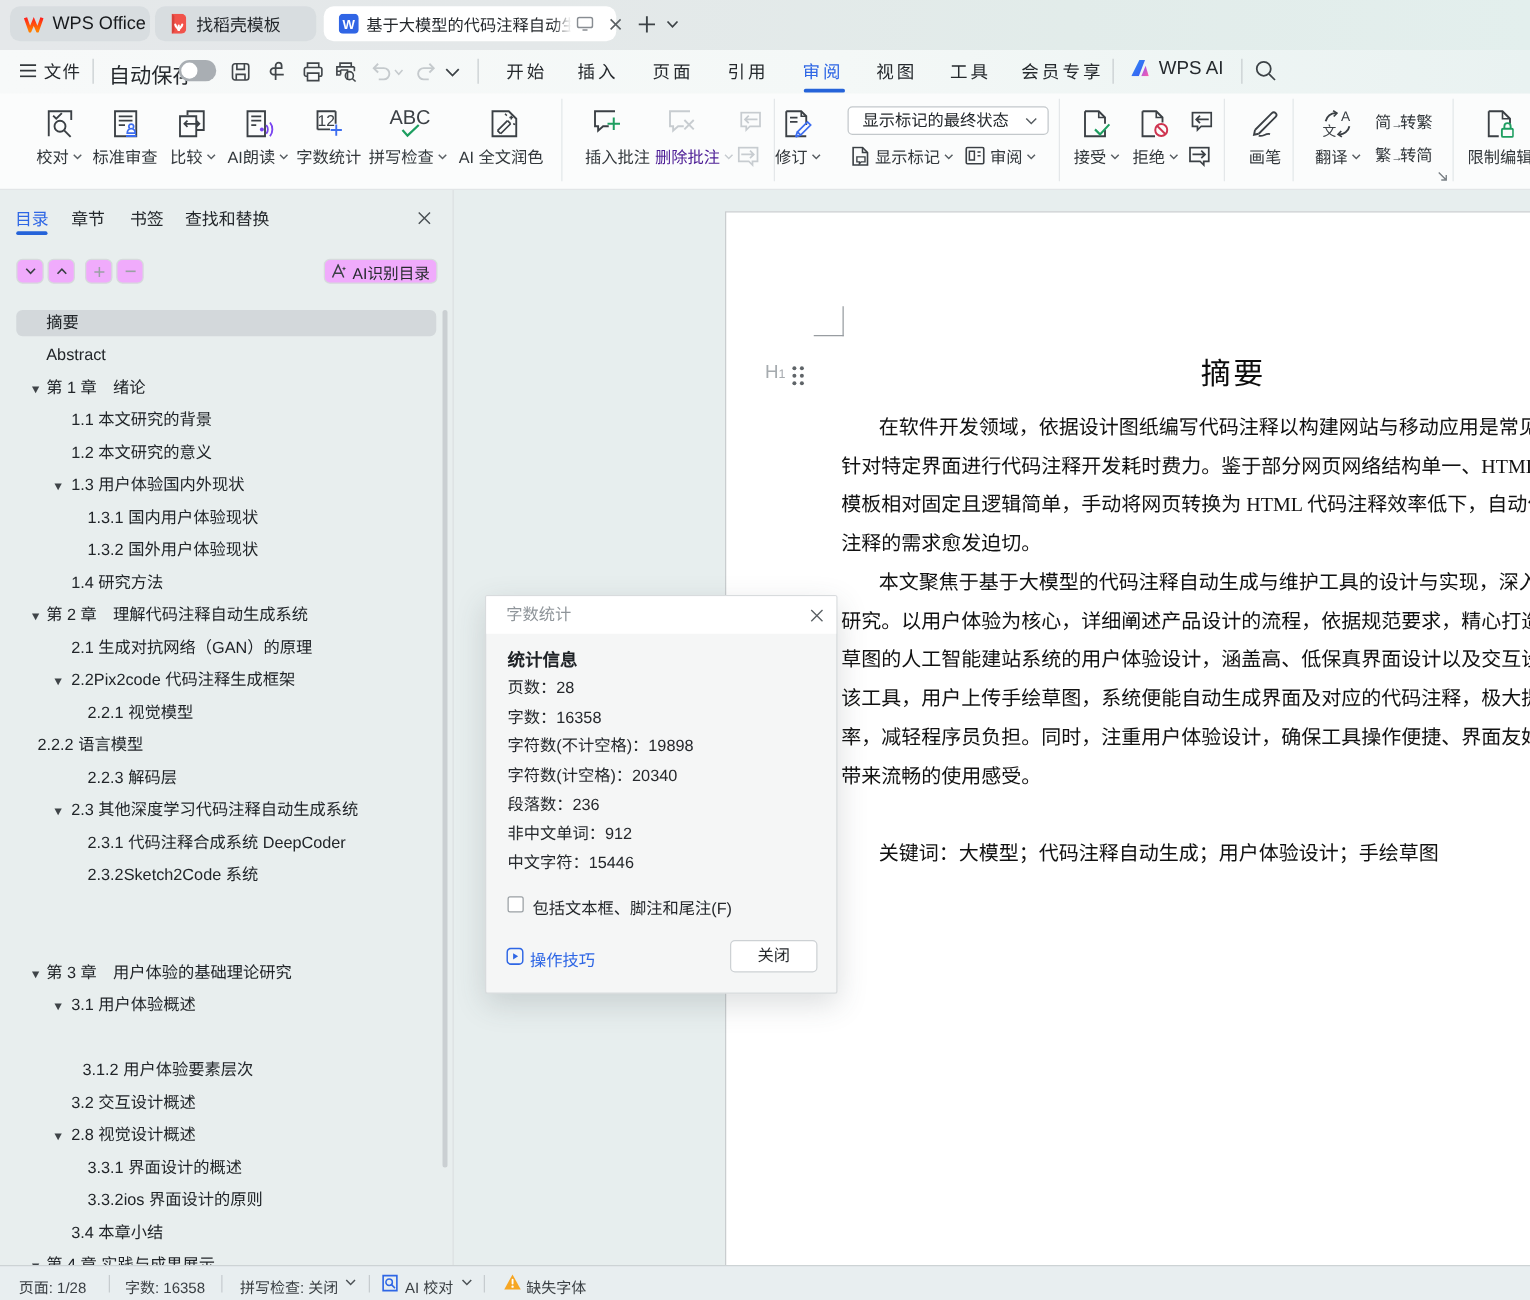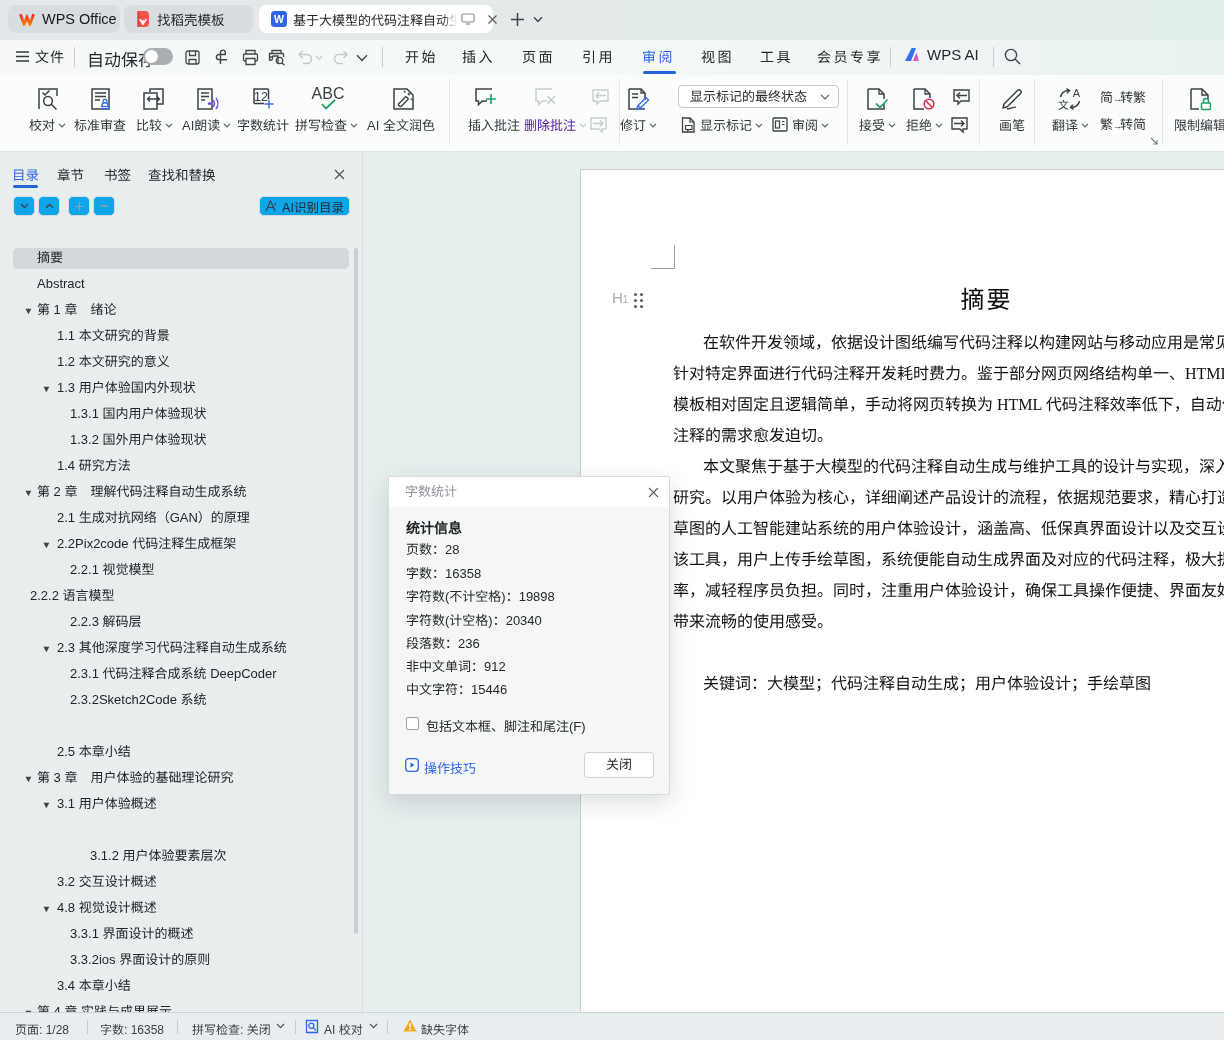--- a/index.html
+++ b/index.html
@@ -14,21 +14,21 @@
 #ribbon{position:absolute;left:0;top:75px;width:1224px;height:77px;background:#fbfcfc;border-bottom:1px solid #e2e5e7}
 .rsep{position:absolute;top:4px;width:1px;height:66px;background:#e4e7e9}
 .ric{position:absolute;top:12px}
 .rlb{position:absolute;top:42px;height:18px;line-height:18px;font-size:13px;color:#33383c;white-space:nowrap}
 .rlb.dis{color:#4c1d95}
 .caret{display:inline-block;vertical-align:2px;margin-left:3px}
 
 #main{position:absolute;left:0;top:152px;width:1224px;height:860px;background:#e7eeee}
 #sidebar{position:absolute;left:0;top:0;width:363px;height:860px;background:#e8eeee;border-right:1px solid #dbdfe1}
 .stab{position:absolute;top:12px;font-size:13.5px;color:#24282c}
-.sbtn{position:absolute;top:44px;height:20px;background:#0ea5e9;border:1px solid #d6dadc;border-radius:5px;display:flex;align-items:center;justify-content:center}
+.sbtn{position:absolute;top:55px;height:20px;background:#f0abfc;border:1px solid #d6dadc;border-radius:5px;display:flex;align-items:center;justify-content:center}
 .titem{position:absolute;left:0;width:352px;height:26px;line-height:26px;font-size:13px;color:#212529;white-space:nowrap}
 .tri{position:absolute;font-size:9px;color:#3f4448;transform:scaleX(1.1)}
 
 #canvas{position:absolute;left:364px;top:0;width:860px;height:860px;overflow:hidden}
 #page{position:absolute;left:216px;top:17px;width:810px;height:1100px;background:#fff;border:1px solid #c9cdcf}
 .docline{height:31px;line-height:31px;font-size:16px;color:#111;white-space:nowrap;font-family:"Liberation Serif",serif}
 
 #statusbar{position:absolute;left:0;top:1012px;width:1224px;height:28px;background:#e8eef0;border-top:1px solid #cdd3d5;font-size:12px;color:#3a3f43}
 .st{position:absolute;top:7px;white-space:nowrap}
 .ssep{position:absolute;top:7px;width:1px;height:14px;background:#c6cccf}
@@ -434,29 +434,28 @@
     <div class="titem" style="top:353px;padding-left:57px">2.1 生成对抗网络（GAN）的原理</div>
     <div class="tri" style="left:42px;top:388px">▼</div>
       <div class="titem" style="top:379px;padding-left:57px">2.2Pix2code 代码注释生成框架</div>
     <div class="titem" style="top:405px;padding-left:70px">2.2.1 视觉模型</div>
     <div class="titem" style="top:431px;padding-left:30px">2.2.2 语言模型</div>
     <div class="titem" style="top:457px;padding-left:70px">2.2.3 解码层</div>
     <div class="tri" style="left:42px;top:492px">▼</div>
       <div class="titem" style="top:483px;padding-left:57px">2.3 其他深度学习代码注释自动生成系统</div>
     <div class="titem" style="top:509px;padding-left:70px">2.3.1 代码注释合成系统 DeepCoder</div>
     <div class="titem" style="top:535px;padding-left:70px">2.3.2Sketch2Code 系统</div>
-    <div class="titem" style="top:587px;padding-left:57px">2.5 本章小结</div>
     <div class="tri" style="left:24px;top:622px">▼</div>
       <div class="titem" style="top:613px;padding-left:37px">第 3 章　用户体验的基础理论研究</div>
     <div class="tri" style="left:42px;top:648px">▼</div>
       <div class="titem" style="top:639px;padding-left:57px">3.1 用户体验概述</div>
-    <div class="titem" style="top:691px;padding-left:90px">3.1.2 用户体验要素层次</div>
+    <div class="titem" style="top:691px;padding-left:66px">3.1.2 用户体验要素层次</div>
     <div class="titem" style="top:717px;padding-left:57px">3.2 交互设计概述</div>
     <div class="tri" style="left:42px;top:752px">▼</div>
-      <div class="titem" style="top:743px;padding-left:57px">4.8 视觉设计概述</div>
+      <div class="titem" style="top:743px;padding-left:57px">2.8 视觉设计概述</div>
     <div class="titem" style="top:769px;padding-left:70px">3.3.1 界面设计的概述</div>
     <div class="titem" style="top:795px;padding-left:70px">3.3.2ios 界面设计的原则</div>
     <div class="titem" style="top:821px;padding-left:57px">3.4 本章小结</div>
     <div class="tri" style="left:24px;top:856px">▼</div>
       <div class="titem" style="top:847px;padding-left:37px">第 4 章 实践与成果展示</div>
   </div>
 </div>
 <div id="statusbar">
   <div class="st" style="left:15px">页面: 1/28</div>
   <div class="ssep" style="left:87px"></div>

